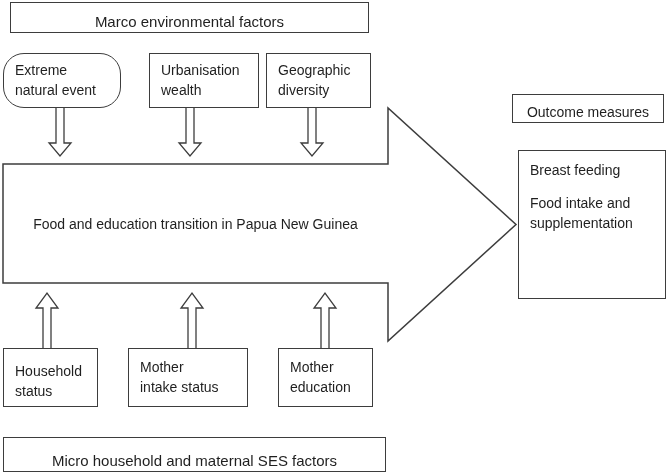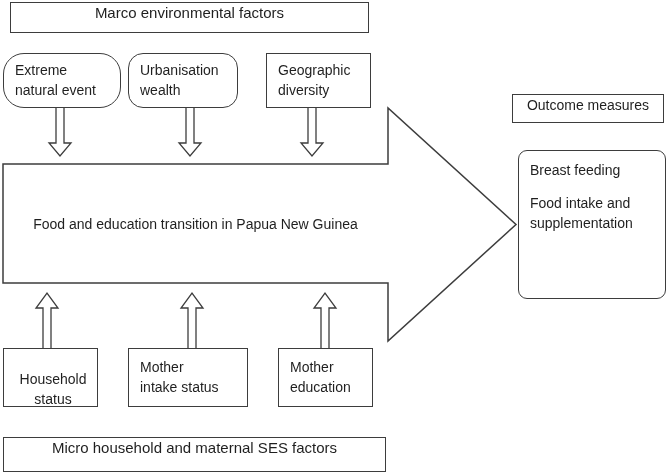--- a/index.html
+++ b/index.html
@@ -14,32 +14,32 @@
   #arrow-layer{position:absolute;left:0;top:0;width:669px;height:476px;}
   .box{
     position:absolute;
     box-sizing:border-box;
     border:1.6px solid #3d3d3d;
     background:#ffffff;
     font-size:14px;
     line-height:20px;
   }
   .bar{
-    display:flex;align-items:flex-start;justify-content:center;
+    display:flex;align-items:flex-end;justify-content:center;
     font-size:15px;
     text-align:center;
   }
   .twoline{padding:6px 6px 0 11px;}
   .lbl{white-space:nowrap;}
   #main-label{
     position:absolute;left:3px;top:164px;width:385px;height:119px;
     display:flex;align-items:center;justify-content:center;
     font-size:14px;text-align:center;
   }
-  #outcome-box{padding:9px 8px 16px 11px;border-radius:9px;}
+  #outcome-box{padding:9px 8px 16px 11px;}
   .outcome-item{margin:0 0 13px 0;line-height:20px;}
 </style>
 </head>
 <body>
 
 <div id="canvas">
 
   <svg id="arrow-layer" viewBox="0 0 669 476" xmlns="http://www.w3.org/2000/svg">
 
     <polygon points="3,164 388,164 388,108 516,224.5 388,341 388,283 3,283" fill="#ffffff" stroke="#3d3d3d" stroke-width="1.5"></polygon>
@@ -54,32 +54,32 @@
   </svg>
 
   <div class="box bar" style="left:10px;top:2px;width:359px;height:31px;">
     <span>Marco environmental factors</span>
   </div>
 
   <div class="box twoline" style="left:3px;top:53px;width:118px;height:55px;border-radius:21px;">
     <div class="lbl">Extreme</div>
     <div class="lbl">natural event</div>
   </div>
-  <div class="box twoline" style="left:128px;top:53px;width:110px;height:55px;border-radius:15px;">
+  <div class="box twoline" style="left:149px;top:53px;width:110px;height:55px;">
     <div class="lbl">Urbanisation</div>
     <div class="lbl">wealth</div>
   </div>
   <div class="box twoline" style="left:266px;top:53px;width:105px;height:55px;">
     <div class="lbl">Geographic</div>
     <div class="lbl">diversity</div>
   </div>
 
   <div id="main-label">Food and education transition in Papua New Guinea</div>
 
-  <div class="box twoline" style="left:3px;top:348px;width:95px;height:59px;padding-top:20px;text-align:center;">
+  <div class="box twoline" style="left:3px;top:348px;width:95px;height:59px;padding-top:12px;">
     <div class="lbl">Household</div>
     <div class="lbl">status</div>
   </div>
   <div class="box twoline" style="left:128px;top:348px;width:120px;height:59px;padding-top:8px;">
     <div class="lbl">Mother</div>
     <div class="lbl">intake status</div>
   </div>
   <div class="box twoline" style="left:278px;top:348px;width:95px;height:59px;padding-top:8px;">
     <div class="lbl">Mother</div>
     <div class="lbl">education</div>

